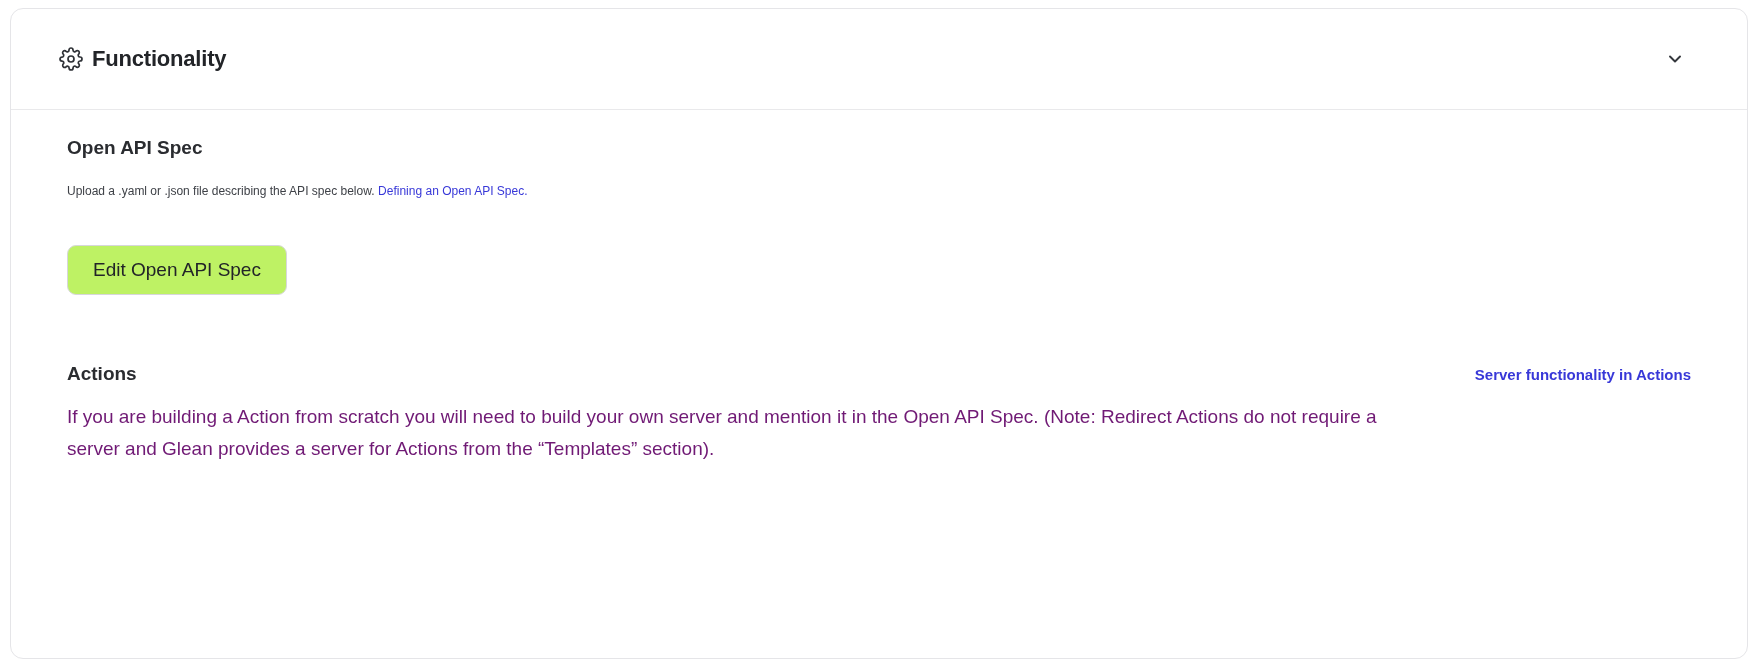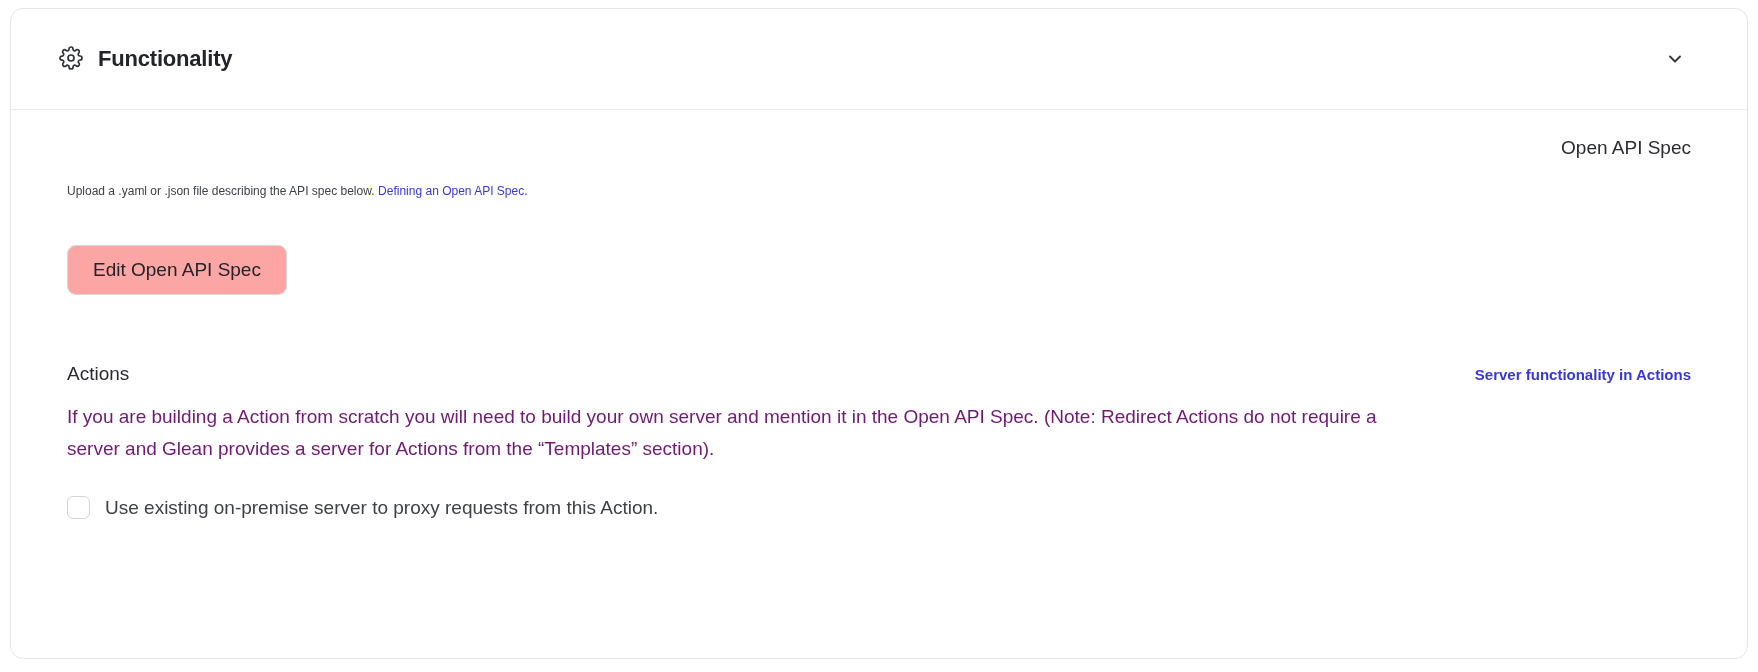--- a/index.html
+++ b/index.html
@@ -27,39 +27,38 @@
     height: 101px;
     display: flex;
     align-items: center;
     justify-content: space-between;
     padding: 0 58px 0 48px;
     border-bottom: 1px solid #e9e9eb;
     cursor: pointer;
   }
   .header-left {
     display: flex;
-    align-items: flex-start;
-    gap: 15px;
+    align-items: center;
+    gap: 9px;
   }
   .panel-title {
     margin: 0;
     font-size: 22px;
     font-weight: 600;
     letter-spacing: -0.2px;
     color: #222428;
   }
   .icon { display: inline-flex; align-items: center; justify-content: center; }
   .chevron { padding: 4px; }
   .card-body { padding: 27px 56px 0; }
   .section-label {
     margin: 0;
     font-size: 19px;
-    font-weight: 400;
+    font-weight: 700;
     color: #2a2c30;
-    text-align: right;
   }
   .desc {
     margin: 19px 0 0;
     font-size: 12px;
     line-height: 26px;
     color: #3e4147;
   }
   .link {
     color: var(--link);
     text-decoration: none;
@@ -67,21 +66,21 @@
   }
   .desc .link { margin-left: 0.3em; }
   .btn {
     margin-top: 41px;
     height: 50px;
     padding: 0 25px;
     font-family: inherit;
     font-size: 19px;
     font-weight: 500;
     color: #222428;
-    background: #fca5a5;
+    background: #bef264;
     border: 1px solid #d7d7da;
     border-radius: 9px;
     cursor: pointer;
   }
   .server-section { margin-top: 68px; }
   .server-row {
     display: flex;
     justify-content: space-between;
     align-items: baseline;
   }
@@ -145,21 +144,17 @@
         <button class="btn">Edit Open API Spec</button>
       </div>
 
       <div class="section server-section">
         <div class="server-row">
           <h3 class="section-label">Actions</h3>
           <a class="link server-link" href="#">Server functionality in Actions</a>
         </div>
         <p class="multiline">If you are building a Action from scratch you will need to build your own server and mention it in the Open API Spec. (Note: Redirect Actions do not require a
 server and Glean provides a server for Actions from the “Templates” section).</p>
-        <label class="checkbox-row">
-          <span class="checkbox"></span>
-          <span>Use existing on-premise server to proxy requests from this Action.</span>
-        </label>
       </div>
 
     </div>
   </section>
 </main>
 
 </body></html>

